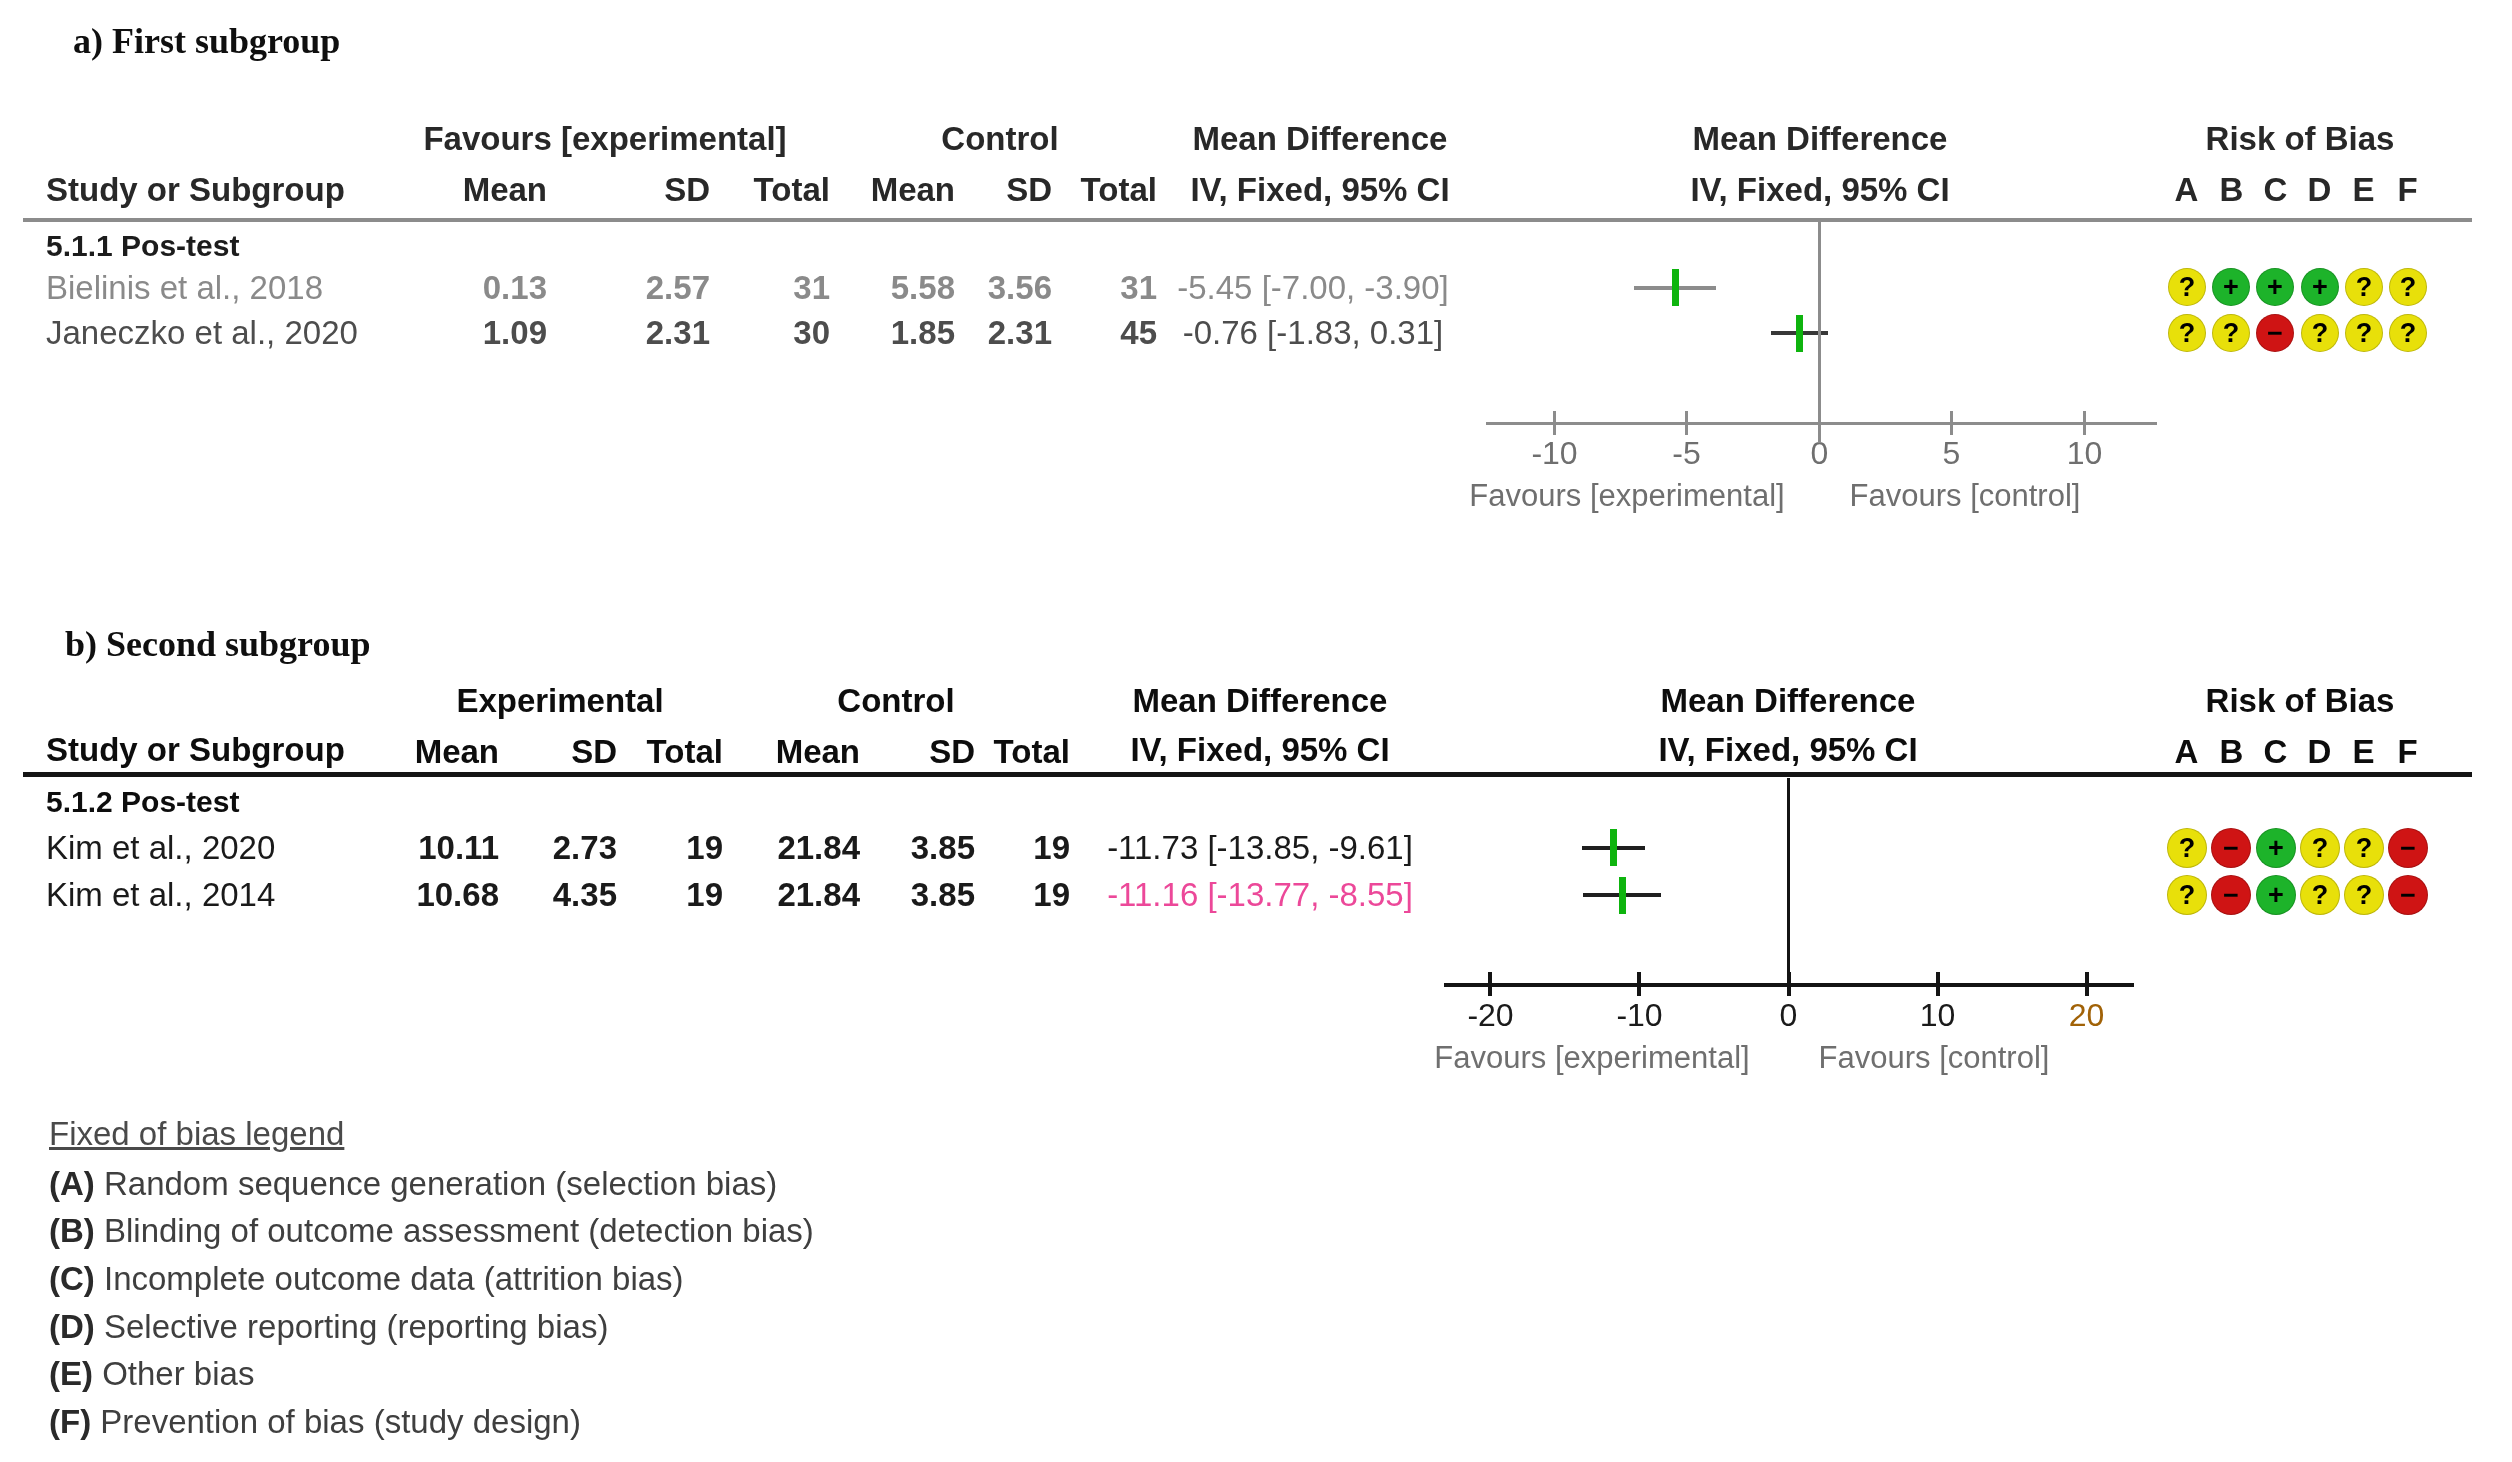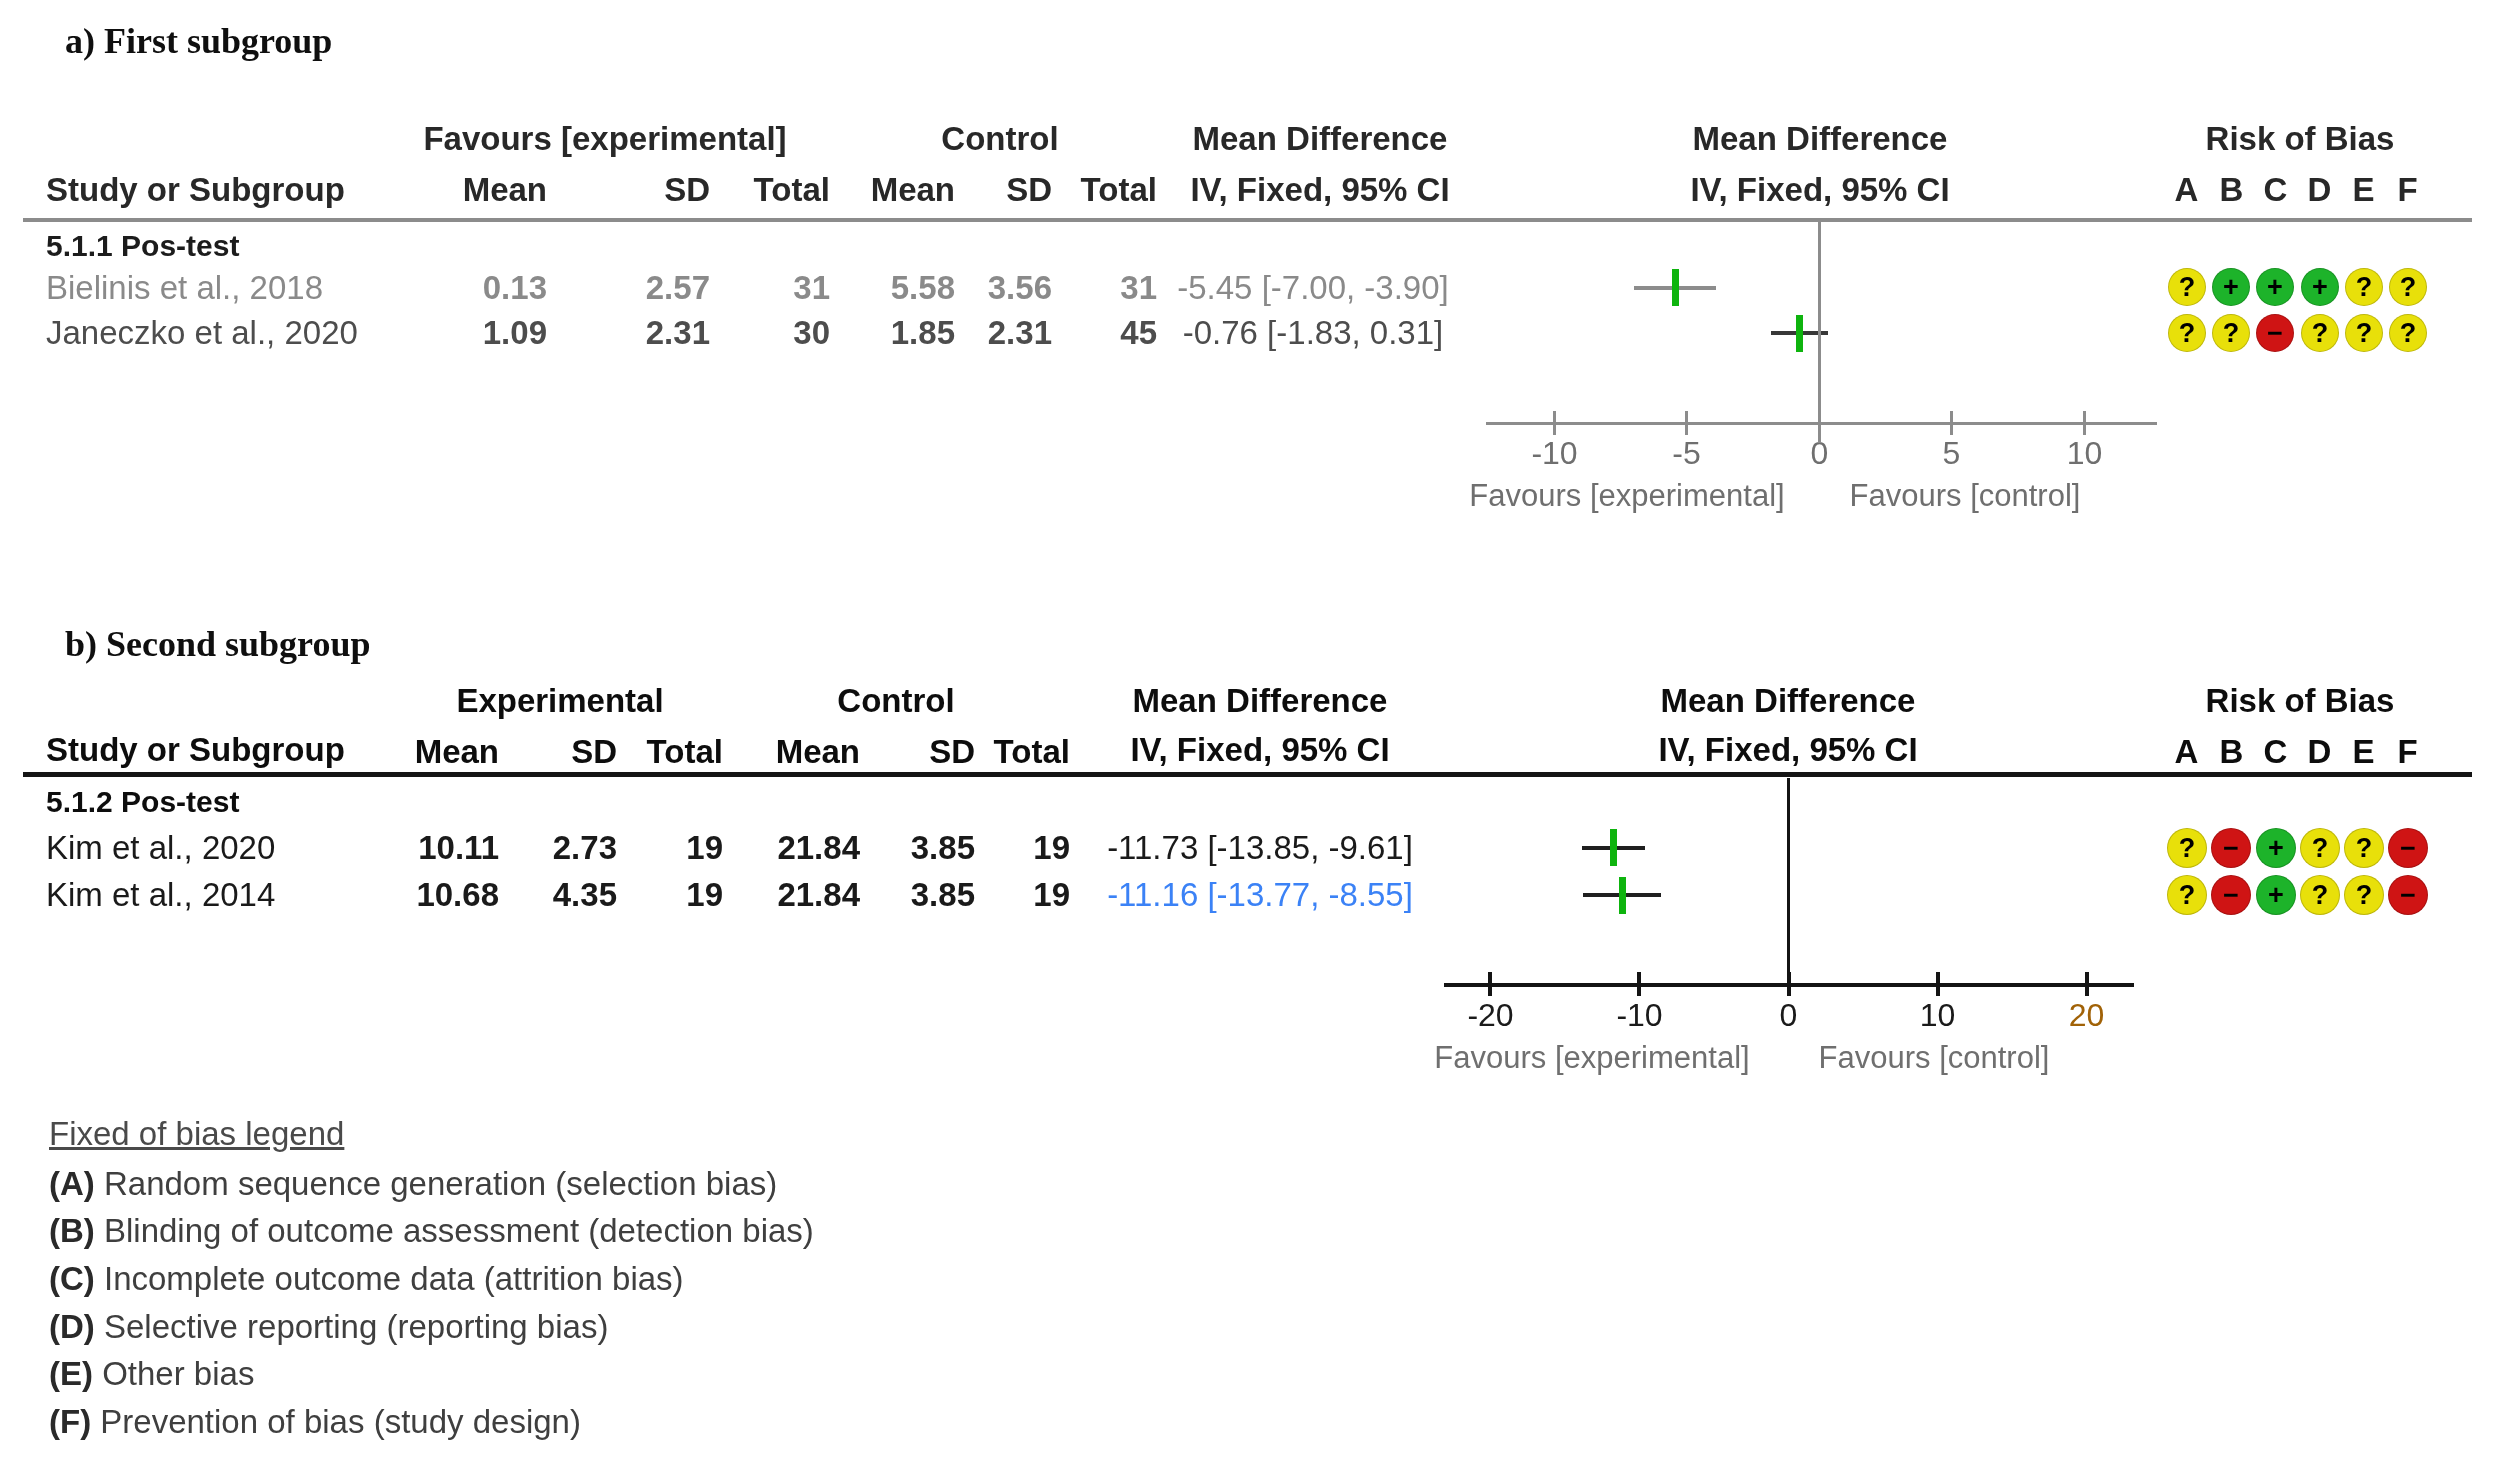--- a/index.html
+++ b/index.html
@@ -22,21 +22,21 @@
   .legend-item{font-size:33px;line-height:38px;color:#3f3f3f;white-space:nowrap;}
   .legend-item b{color:#2a2a2a;}
   .rob-glyph{font-weight:bold;font-size:27px;line-height:27px;color:#000;}
 </style>
 </head>
 <body>
 
 <div id="canvas">
 
   <div id="panelA" class="panel pA">
-    <div class="abs serif-title" style="left:65px;top:21.3px;">a) First subgroup</div>
+    <div class="abs serif-title" style="left:73px;top:21.3px;">a) First subgroup</div>
 
     <div class="abs ghdr ctr" style="left:407px;top:120px;width:396px;">Favours [experimental]</div>
     <div class="abs ghdr ctr" style="left:878px;top:120px;width:244px;">Control</div>
     <div class="abs ghdr ctr" style="left:1145px;top:120px;width:350px;">Mean Difference</div>
     <div class="abs ghdr ctr" style="left:1622px;top:120px;width:396px;">Mean Difference</div>
     <div class="abs ghdr ctr" style="left:2178px;top:120px;width:244px;">Risk of Bias</div>
 
     <div class="abs chdr" style="left:46px;top:171px;">Study or Subgroup</div>
     <div class="abs chdr ctr" style="left:1145px;top:171px;width:350px;">IV, Fixed, 95% CI</div>
     <div class="abs chdr ctr" style="left:1622px;top:171px;width:396px;">IV, Fixed, 95% CI</div>
@@ -188,21 +188,21 @@
       <div class="abs" style="left: 2388px; top: 828px; width: 40px; height: 40px; border-radius: 50%; background: rgb(207, 20, 20); border: 0.8px solid rgba(0, 0, 0, 0.18); display: flex; align-items: center; justify-content: center; box-sizing: border-box;">
         <span class="rob-glyph">−</span>
       </div>
       <div class="abs cell" style="left: 46px; top: 874px; width: 358px; color: rgb(26, 26, 26);">Kim et al., 2014</div>
       <div class="abs cell rt" style="left: 286px; top: 874px; width: 213px; color: rgb(26, 26, 26);">10.68</div>
       <div class="abs cell rt" style="left: 404px; top: 874px; width: 213px; color: rgb(26, 26, 26);">4.35</div>
       <div class="abs cell rt" style="left: 510px; top: 874px; width: 213px; color: rgb(26, 26, 26);">19</div>
       <div class="abs cell rt" style="left: 647px; top: 874px; width: 213px; color: rgb(26, 26, 26);">21.84</div>
       <div class="abs cell rt" style="left: 762px; top: 874px; width: 213px; color: rgb(26, 26, 26);">3.85</div>
       <div class="abs cell rt" style="left: 857px; top: 874px; width: 213px; color: rgb(26, 26, 26);">19</div>
-      <div class="abs cell ctr" style="left: 1081px; top: 874px; width: 358px; color: #3b82f6;">-11.16 [-13.77, -8.55]</div>
+      <div class="abs cell ctr" style="left: 1081px; top: 874px; width: 358px; color: #ec4899;">-11.16 [-13.77, -8.55]</div>
       <div class="abs" style="left: 1583px; top: 893px; width: 78px; height: 3.8px; background: rgb(31, 31, 31);"></div>
       <div class="abs" style="left: 1619px; top: 877px; width: 6.9px; height: 37px; background: rgb(14, 180, 14);"></div>
       <div class="abs" style="left: 2167px; top: 875px; width: 40px; height: 40px; border-radius: 50%; background: rgb(232, 224, 10); border: 0.8px solid rgba(0, 0, 0, 0.18); display: flex; align-items: center; justify-content: center; box-sizing: border-box;">
         <span class="rob-glyph">?</span>
       </div>
       <div class="abs" style="left: 2211px; top: 875px; width: 40px; height: 40px; border-radius: 50%; background: rgb(207, 20, 20); border: 0.8px solid rgba(0, 0, 0, 0.18); display: flex; align-items: center; justify-content: center; box-sizing: border-box;">
         <span class="rob-glyph">−</span>
       </div>
       <div class="abs" style="left: 2256px; top: 875px; width: 40px; height: 40px; border-radius: 50%; background: rgb(29, 179, 42); border: 0.8px solid rgba(0, 0, 0, 0.18); display: flex; align-items: center; justify-content: center; box-sizing: border-box;">
         <span class="rob-glyph">+</span>

